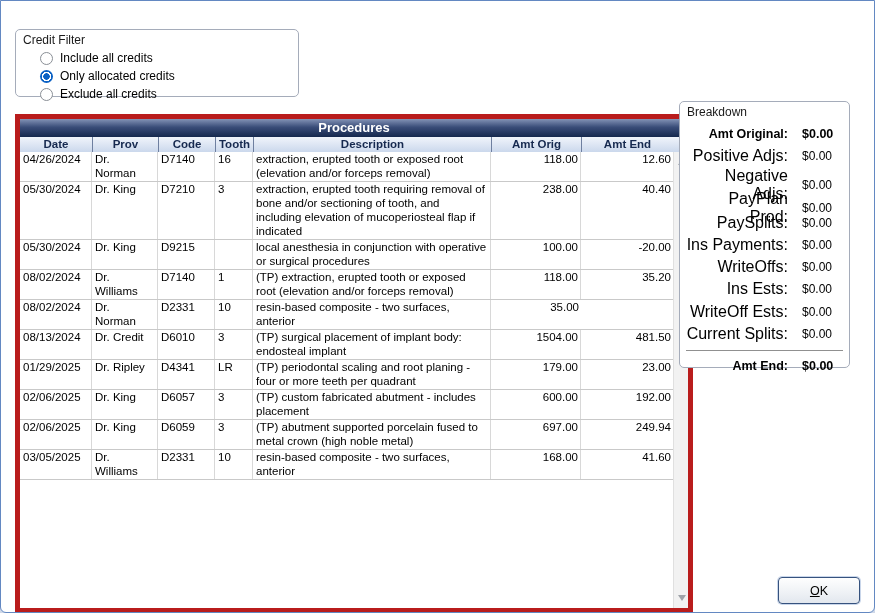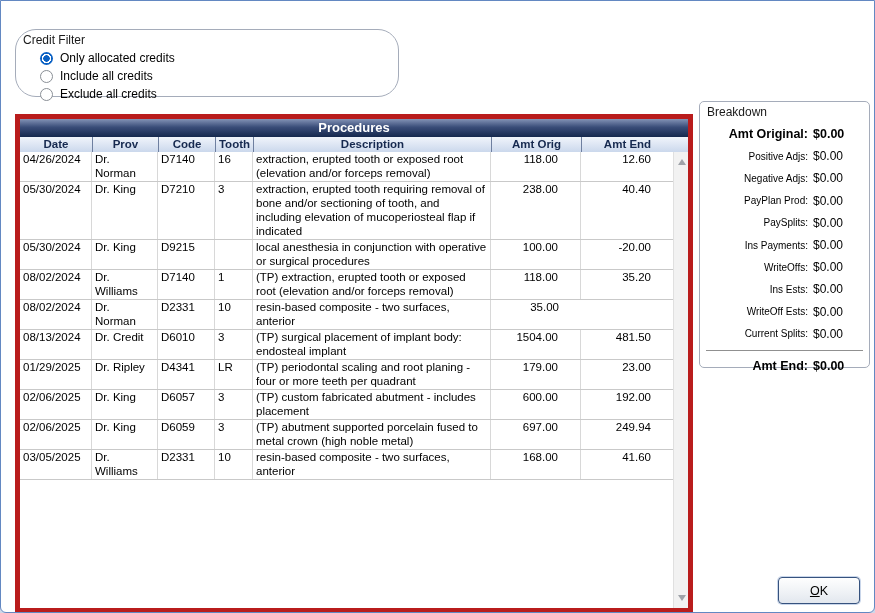--- a/index.html
+++ b/index.html
@@ -41,21 +41,21 @@
   .groupbox {
     position: absolute;
     border: 1px solid #a5acba;
     border-radius: 5px;
     background: #ffffff;
   }
   .groupbox-legend {
     position: absolute; top: 3px; left: 7px;
     font-size: 12px; color: #1a1a1a;
   }
-  .credit-filter { left: 14px; top: 28px; width: 384px; height: 68px; border-radius: 21px; }
+  .credit-filter { left: 14px; top: 28px; width: 284px; height: 68px; }
   .radio-list { position: absolute; left: 24px; top: 19px; }
   .radio-row { display: flex; align-items: center; height: 18px; cursor: default; }
   .radio-dot {
     width: 13px; height: 13px; border-radius: 50%;
     border: 1px solid #8a8f96; background: #ffffff; margin-right: 7px; flex: 0 0 auto;
   }
   .radio-row.selected .radio-dot {
     border: none;
     background: radial-gradient(circle at 50% 50%, #0b61c4 0 3px, #ffffff 3.5px 4.5px, #0b61c4 5px 100%);
   }
@@ -92,40 +92,40 @@
     display: grid; grid-template-columns: 72px 66px 57px 38px 238px 90px 1fr;
     border-bottom: 1px solid #c9c9c9;
   }
   .tcell {
     font-size: 11.5px; line-height: 14px; color: #000;
     padding: 0 3px 1px 3px;
     border-right: 1px solid #d8d8d8;
     overflow: hidden;
   }
   .tcell.c1 { padding-right: 9px; }
-  .tcell.c5, .tcell.c6 { text-align: right; padding-right: 22px; }
+  .tcell.c5, .tcell.c6 { text-align: right; padding-right: 2px; }
   .tcell.c6 { border-right: none; }
   
   .vscroll {
     position: absolute; right: 0; top: 33px; bottom: 0; width: 15px;
     background: #f2f2f2; border-left: 1px solid #e0e0e0;
   }
   .scroll-btn { position: absolute; left: 0; width: 15px; height: 16px; display: flex; align-items: center; justify-content: center; }
   .scroll-btn.up { top: 2px; }
   .scroll-btn.down { bottom: 2px; }
   .tri-up { width: 0; height: 0; border-left: 4px solid transparent; border-right: 4px solid transparent; border-bottom: 6px solid #9fa3a9; }
   .tri-down { width: 0; height: 0; border-left: 4px solid transparent; border-right: 4px solid transparent; border-top: 6px solid #9fa3a9; }
   
-  .breakdown { left: 698px; top: 100px; width: 171px; height: 267px; }
+  .breakdown { left: 678px; top: 100px; width: 171px; height: 267px; }
   .breakdown-rows { position: absolute; left: 6px; right: 6px; top: 21px; }
   .b-row {
-    display: grid; grid-template-columns: 102px 1fr; column-gap: 5px;
+    display: grid; grid-template-columns: 102px 1fr; column-gap: 14px;
     align-items: center; height: 22.2px;
   }
-  .b-label { text-align: right; font-size: 10px; color: #000; }
+  .b-label { text-align: right; font-size: 16px; color: #000; }
   .b-value { text-align: left; font-size: 12px; color: #000; }
   .b-row.bold .b-label, .b-row.bold .b-value { font-weight: bold; font-size: 12.5px; }
   .b-sep { border-top: 1px solid #909090; margin: 5px 0 4px 0; }
   
   .ok-button {
     position: absolute; right: 14px; bottom: 8px;
     width: 82px; height: 27px;
     background: linear-gradient(180deg, #fefefe 0%, #eef1f5 60%, #e2e7ee 100%);
     border: 1px solid #36527e; border-radius: 4px;
     box-shadow: 0 0 0 1px #c9d6ea;
@@ -137,27 +137,27 @@
 </style>
 </head>
 <body>
 
 <div class="window">
 
 
   <div class="groupbox credit-filter">
     <span class="groupbox-legend">Credit Filter</span>
     <div class="radio-list">
+        <div class="radio-row">
+          <span class="radio-dot"></span>
+          <span class="radio-label">Include all credits</span>
+        </div>
         <div class="radio-row selected">
           <span class="radio-dot"></span>
           <span class="radio-label">Only allocated credits</span>
-        </div>
-        <div class="radio-row">
-          <span class="radio-dot"></span>
-          <span class="radio-label">Include all credits</span>
         </div>
         <div class="radio-row">
           <span class="radio-dot"></span>
           <span class="radio-label">Exclude all credits</span>
         </div>
       </div>
   </div>
 
   <div class="table-wrap">
     <div class="table-caption">Procedures</div>

